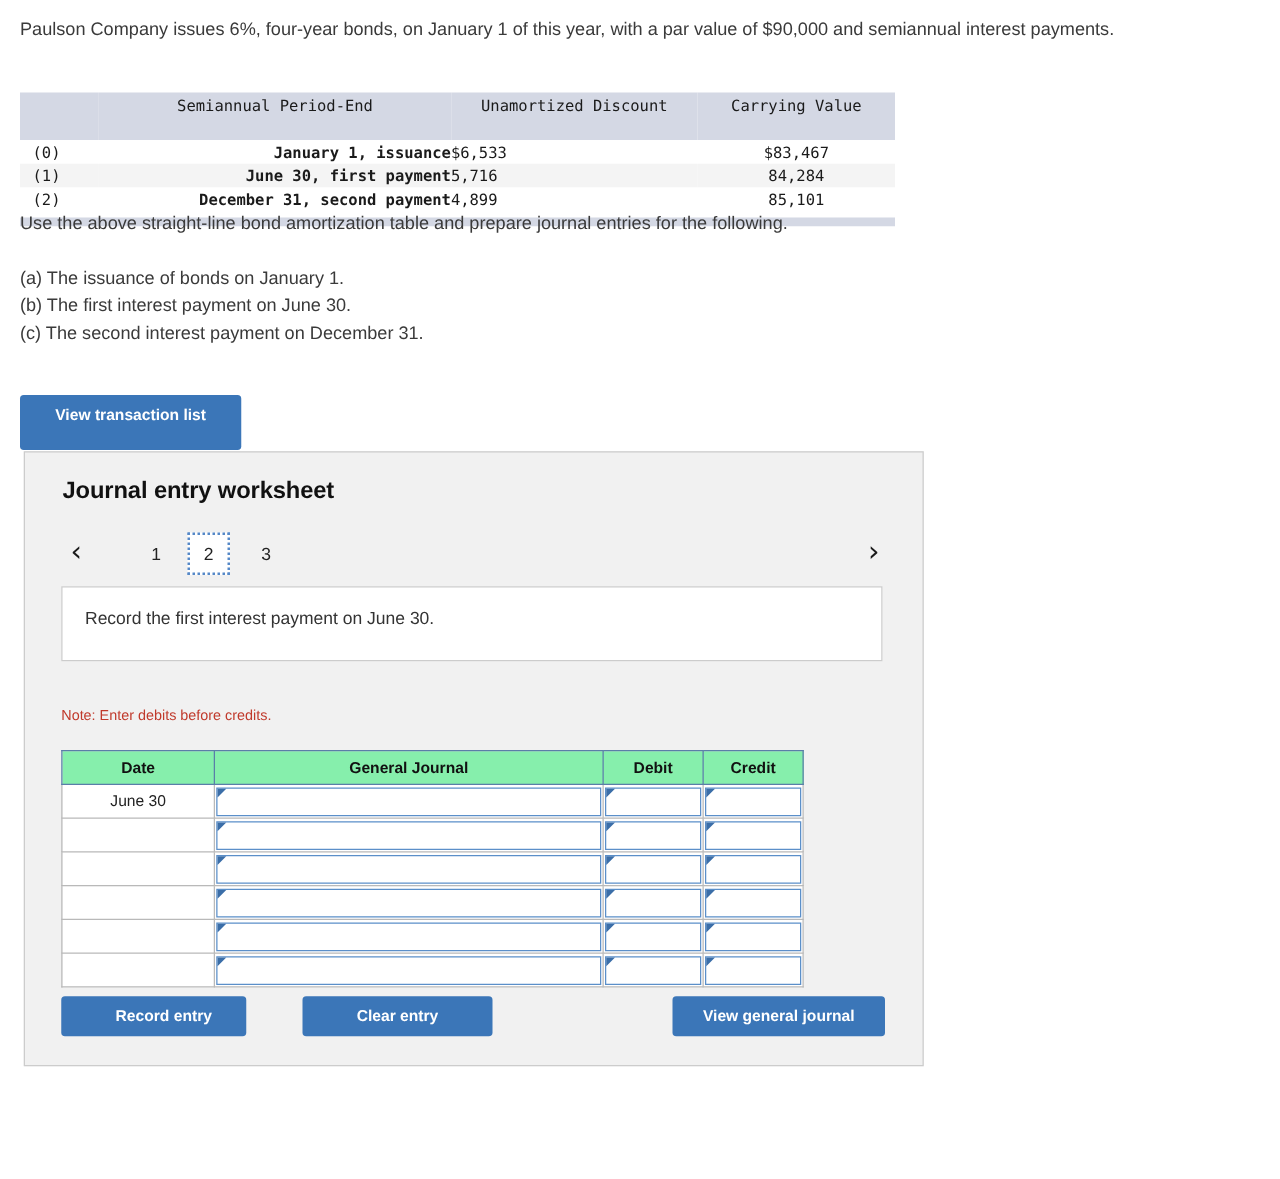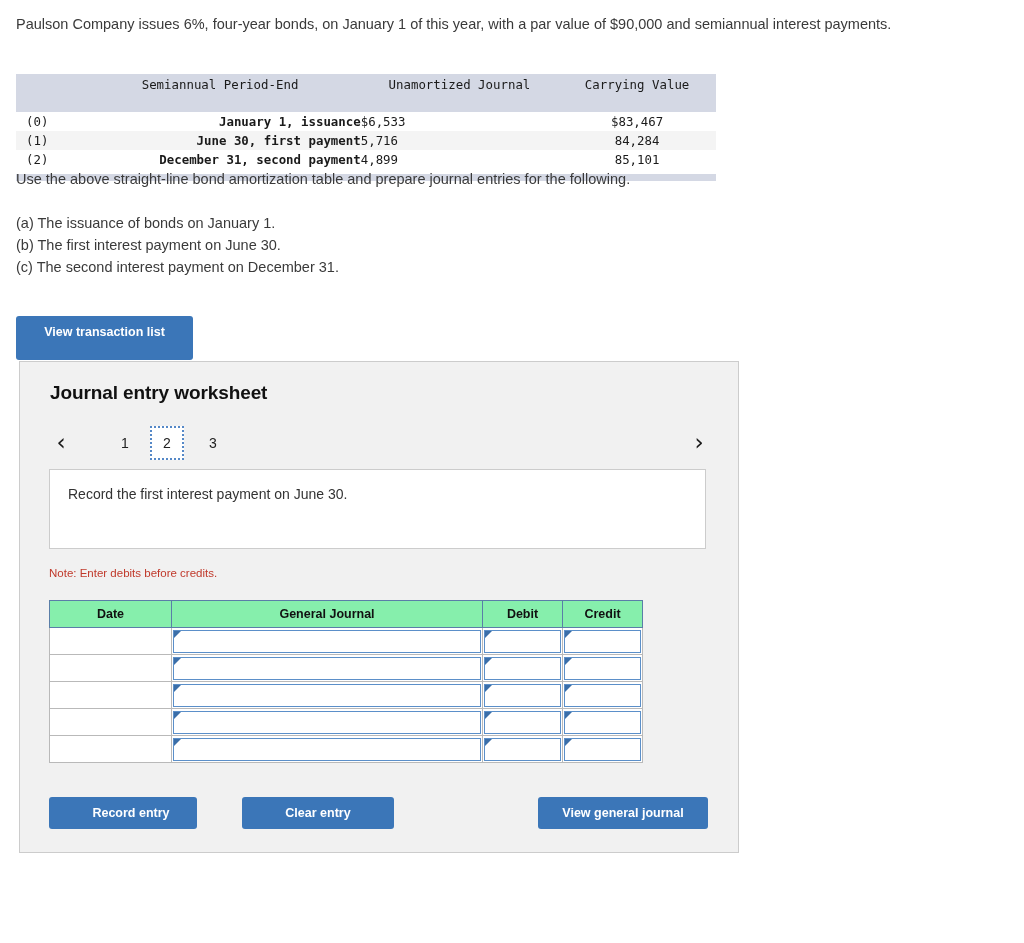--- a/index.html
+++ b/index.html
@@ -166,21 +166,21 @@
     line-height: 30px;
     top: 1px;
   }
 
   
   .desc-box {
     position: absolute;
     left: 29px;
     top: 107px;
     width: 657px;
-    height: 80px;
+    height: 60px;
     background: #ffffff;
     border: 1px solid #cccccc;
     box-sizing: border-box;
   }
   .desc-text {
     position: absolute;
     left: 18px;
     top: 16px;
     font-size: 14px;
     color: #333333;
@@ -288,21 +288,21 @@
 <body>
 
 <div class="prompt">Paulson Company issues 6%, four-year bonds, on January 1 of this year, with a par value of $90,000 and semiannual interest payments.</div>
 
 <div class="amort-wrap">
   <table class="amort">
     <thead>
       <tr>
         <th class="c-idx"></th>
         <th class="c-per">Semiannual Period-End</th>
-        <th class="c-disc">Unamortized Journal</th>
+        <th class="c-disc">Unamortized Discount</th>
         <th class="c-carry">Carrying Value</th>
       </tr>
     </thead>
     <tbody>
       <tr>
         <td class="c-idx">(0)</td>
         <td class="c-per">January 1, issuance</td>
         <td class="c-disc">$6,533</td>
         <td class="c-carry">$83,467</td>
       </tr>
@@ -356,20 +356,32 @@
       <thead>
         <tr>
           <th class="je-h-date">Date</th>
           <th class="je-h-journal">General Journal</th>
           <th class="je-h-debit">Debit</th>
           <th class="je-h-credit">Credit</th>
         </tr>
       </thead>
       <tbody>
         <tr>
+          <td class="date-cell">June 30</td>
+          <td class="inp">
+              <div class="inpbox"></div>
+            </td>
+          <td class="inp">
+              <div class="inpbox"></div>
+            </td>
+          <td class="inp">
+              <div class="inpbox"></div>
+            </td>
+        </tr>
+        <tr>
           <td class="date-cell"></td>
           <td class="inp">
               <div class="inpbox"></div>
             </td>
           <td class="inp">
               <div class="inpbox"></div>
             </td>
           <td class="inp">
               <div class="inpbox"></div>
             </td>

